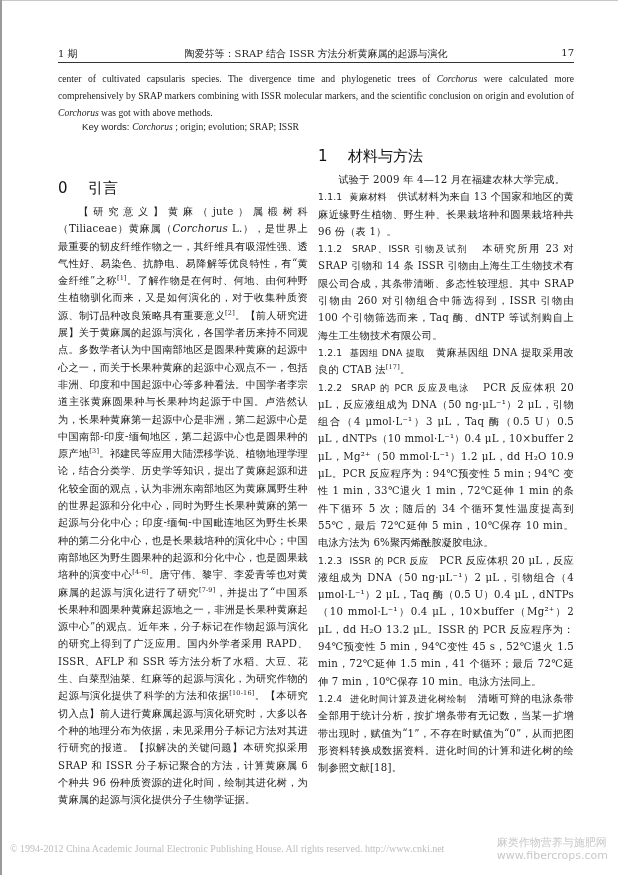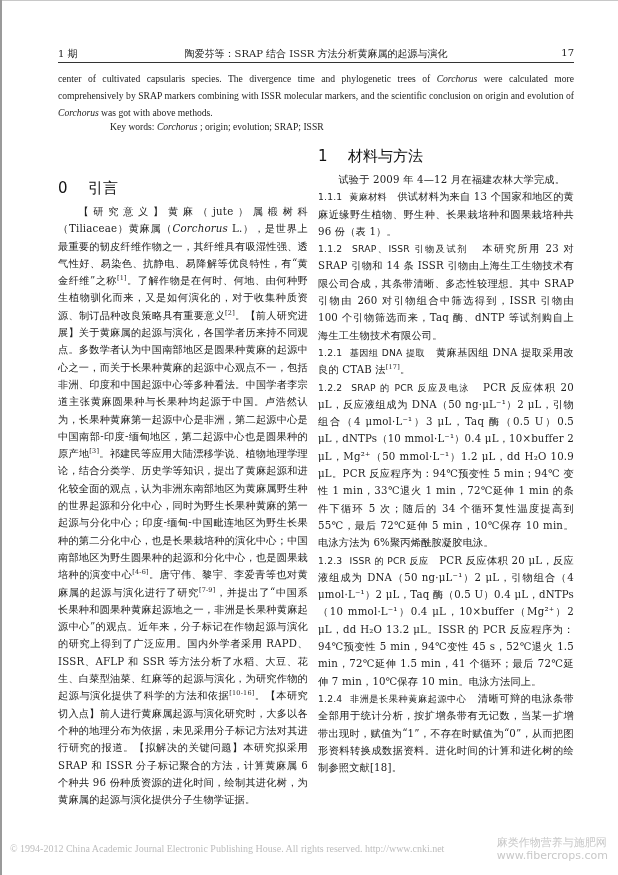--- a/index.html
+++ b/index.html
@@ -19,21 +19,21 @@
   .head-rule { position: absolute; left: 58px; top: 62px; width: 516px; height: 1px; background: #333; }
   .abstract-en {
     position: absolute; left: 58px; top: 70px; width: 516px;
     font-family: "Liberation Serif", serif; font-size: 9.6px; line-height: 17px; text-align: justify; color: #222;
   }
   .abstract-en i { font-style: italic; }
   .keywords {
     position: absolute; left: 82px; top: 121px; width: 492px;
     font-family: "Liberation Serif", serif; font-size: 9.6px; color: #222;
   }
-  .keywords .kw-label { font-family: Liberation Serif, serif; margin-left: 28px; }
+  .keywords .kw-label { font-family: Liberation Sans, sans-serif; }
   .col { position: absolute; top: 145px; width: 250px; }
   .col.left { left: 58px; margin-top: 32px; }
   .col.right { left: 318px; width: 256px; }
   .section-title {
     font-family: "DejaVu Sans", "Liberation Sans", sans-serif; font-size: 15px; height: 22px; line-height: 22px;
     margin-bottom: 4px; color: #111;
   }
   .section-title .num { display: inline-block; width: 30px; }
   .para {
     font-size: 10.2px; line-height: 17.3px; text-align: justify; color: #222; letter-spacing: 0.2px;
@@ -88,20 +88,20 @@
 
   <div class="para"><span class="subhead">1.1.2</span>&nbsp;&nbsp;<span class="subhead">SRAP、ISSR 引物及试剂</span>&nbsp;&nbsp;&nbsp;<span>本研究所用 23 对 SRAP 引物和 14 条 ISSR 引物由上海生工生物技术有限公司合成，其条带清晰、多态性较理想。其中 SRAP 引物由 260 对引物组合中筛选得到，ISSR 引物由 100 个引物筛选而来，Taq 酶、dNTP 等试剂购自上海生工生物技术有限公司。</span></div>
 
 
   <div class="para"><span class="subhead">1.2.1</span>&nbsp;&nbsp;<span class="subhead">基因组 DNA 提取</span>&nbsp;&nbsp;&nbsp;<span>黄麻基因组 DNA 提取采用改良的 CTAB 法</span><sup>[17]</sup><span>。</span></div>
 
   <div class="para"><span class="subhead">1.2.2</span>&nbsp;&nbsp;<span class="subhead">SRAP 的 PCR 反应及电泳</span>&nbsp;&nbsp;&nbsp;<span>PCR 反应体积 20 μL，反应液组成为 DNA（50 ng·μL⁻¹）2 μL，引物组合（4 μmol·L⁻¹）3 μL，Taq 酶（0.5 U）0.5 μL，dNTPs（10 mmol·L⁻¹）0.4 μL，10×buffer 2 μL，Mg²⁺（50 mmol·L⁻¹）1.2 μL，dd H₂O 10.9 μL。PCR 反应程序为：94℃预变性 5 min；94℃ 变性 1 min，33℃退火 1 min，72℃延伸 1 min 的条件下循环 5 次；随后的 34 个循环复性温度提高到 55℃，最后 72℃延伸 5 min，10℃保存 10 min。电泳方法为 6%聚丙烯酰胺凝胶电泳。</span></div>
 
   <div class="para"><span class="subhead">1.2.3</span>&nbsp;&nbsp;<span class="subhead">ISSR 的 PCR 反应</span>&nbsp;&nbsp;&nbsp;<span>PCR 反应体积 20 μL，反应液组成为 DNA（50 ng·μL⁻¹）2 μL，引物组合（4 μmol·L⁻¹）2 μL，Taq 酶（0.5 U）0.4 μL，dNTPs（10 mmol·L⁻¹）0.4 μL，10×buffer（Mg²⁺）2 μL，dd H₂O 13.2 μL。ISSR 的 PCR 反应程序为：94℃预变性 5 min，94℃变性 45 s，52℃退火 1.5 min，72℃延伸 1.5 min，41 个循环；最后 72℃延伸 7 min，10℃保存 10 min。电泳方法同上。</span></div>
 
-  <div class="para"><span class="subhead">1.2.4</span>&nbsp;&nbsp;<span class="subhead">非洲是长果种黄麻起源中心</span>&nbsp;&nbsp;&nbsp;<span>清晰可辩的电泳条带全部用于统计分析，按扩增条带有无记数，当某一扩增带出现时，赋值为“1”，不存在时赋值为“0”，从而把图形资料转换成数据资料。进化时间的计算和进化树的绘制参照文献[18]。</span></div>
+  <div class="para"><span class="subhead">1.2.4</span>&nbsp;&nbsp;<span class="subhead">进化时间计算及进化树绘制</span>&nbsp;&nbsp;&nbsp;<span>清晰可辩的电泳条带全部用于统计分析，按扩增条带有无记数，当某一扩增带出现时，赋值为“1”，不存在时赋值为“0”，从而把图形资料转换成数据资料。进化时间的计算和进化树的绘制参照文献[18]。</span></div>
 </div>
 
 <div class="footer">© 1994-2012 China Academic Journal Electronic Publishing House. All rights reserved.    http://www.cnki.net</div>
 <div class="watermark">
   <div>麻类作物营养与施肥网</div>
   <div>www.fibercrops.com</div>
 </div>
 
 </body></html>

